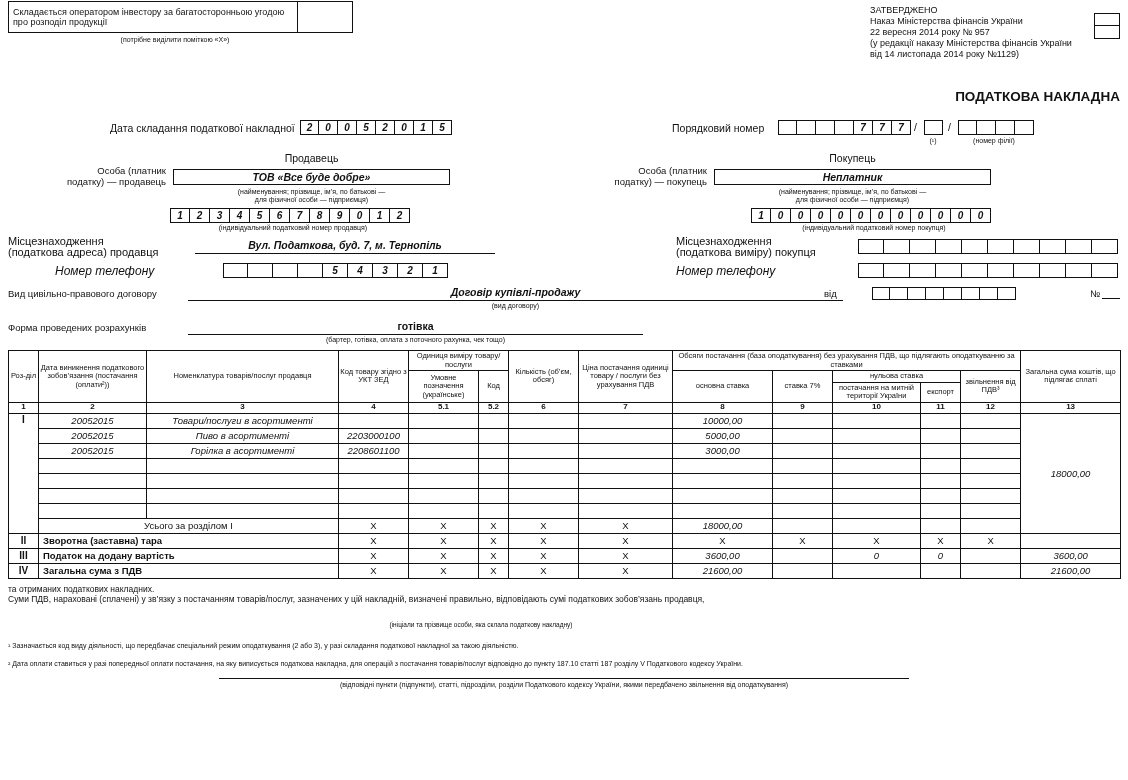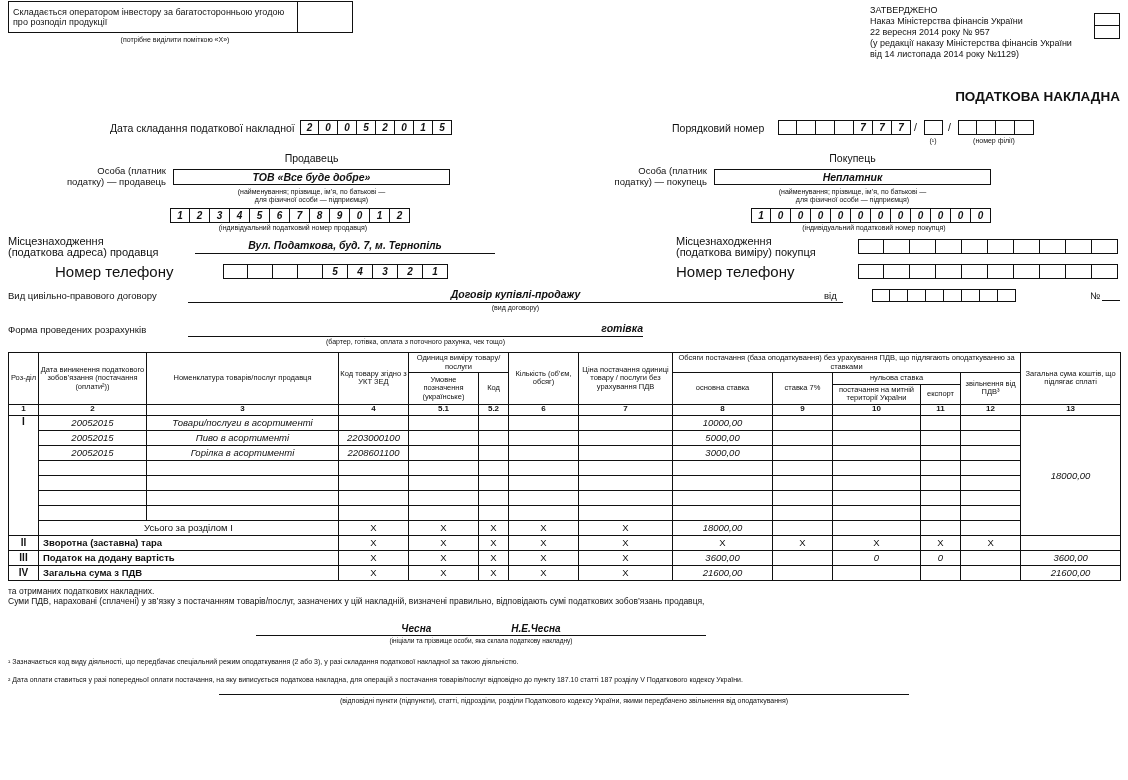--- a/index.html
+++ b/index.html
@@ -70,38 +70,38 @@
   .buyer .taxrow{margin-left:187px;}
   .taxcap{font-size:7px;text-align:center;margin-top:1px;}
   .seller .taxcap{margin-left:162px;width:246px;}
   .buyer .taxcap{margin-left:187px;width:246px;}
   .addr-row{display:flex;align-items:center;margin-top:5px;}
   .addr-lbl{font-size:11px;line-height:10.5px;}
   .seller .addr-lbl{width:187px;}
   .buyer .addr-lbl{margin-left:112px;width:182px;}
   .addr-val{width:300px;border-bottom:1px solid #111;text-align:center;font-weight:bold;font-style:italic;font-size:10.5px;height:14px;}
   .phone-row{display:flex;align-items:center;margin-top:6px;}
-  .phone-lbl{font-size:15px;}
+  .phone-lbl{font-size:12px;font-style:italic;}
   .seller .phone-lbl{margin-left:47px;width:168px;}
   .buyer .phone-lbl{margin-left:112px;width:182px;}
 
   
   .contract{position:relative;height:34px;margin-top:8px;font-size:9.5px;}
   .contract .clbl{position:absolute;left:0;top:2px;}
   .c-line{position:absolute;left:180px;top:0;width:655px;border-bottom:1px solid #111;text-align:center;
           font-weight:bold;font-style:italic;font-size:10.5px;height:14px;}
   .c-linecap{position:absolute;left:180px;top:16px;width:655px;text-align:center;font-size:7px;}
   .c-vid{position:absolute;left:816px;top:2px;}
   .c-cells{position:absolute;left:864px;top:1px;}
   .c-num{position:absolute;left:1082px;top:2px;}
   .c-numline{position:absolute;left:1094px;top:12px;width:18px;border-bottom:1px solid #111;}
   .payment{position:relative;height:28px;font-size:9.5px;}
   .p-lbl{position:absolute;left:0;top:2px;}
-  .p-line{position:absolute;left:180px;top:0;width:455px;border-bottom:1px solid #111;text-align:right;
-          font-weight:bold;font-style:italic;font-size:10.5px;height:14px;}
+  .p-line{position:absolute;left:180px;top:0;width:455px;border-bottom:1px solid #111;text-align:center;
+          font-weight:bold;font-size:10.5px;height:14px;}
   .p-linecap{position:absolute;left:180px;top:16px;width:455px;text-align:center;font-size:7px;}
 
   
   .mt{border-collapse:collapse;table-layout:fixed;width:1112px;margin-top:2px;}
   .mt th,.mt td{border:1px solid #111;box-sizing:border-box;overflow:hidden;}
   .mt thead th{font-weight:normal;font-size:7.5px;line-height:8.5px;text-align:center;vertical-align:middle;padding:1px;}
   .mt .numrow th{font-size:8px;font-weight:bold;height:11px;padding:0;}
   .mt tbody td{height:15px;font-size:9.5px;text-align:center;vertical-align:middle;padding:0 2px;}
   .mt .rz{font-weight:bold;font-size:10px;}
   .mt .vtop{vertical-align:top;}
@@ -550,24 +550,20 @@
       </tr>
     </tbody>
   </table>
 
   <div class="statement">
     <div>та отриманих податкових накладних.</div>
     <div>Суми ПДВ, нараховані (сплачені) у зв’язку з постачанням товарів/послуг, зазначених у цій накладній, визначені правильно, відповідають сумі податкових зобов’язань продавця,</div>
   </div>
 
   <div class="sig">
-    <div class="sigline">
-      <span>Чесна</span>
-      <span>Н.Е.Чесна</span>
-    </div>
     <div class="sigcap">(ініціали та прізвище особи, яка склала податкову накладну)</div>
   </div>
 
   <div class="fnotes">
     <div>¹ Зазначається код виду діяльності, що передбачає спеціальний режим оподаткування (2 або 3), у разі складання податкової накладної за такою діяльністю.</div>
     <div>² Дата оплати ставиться у разі попередньої оплати постачання, на яку виписується податкова накладна, для операцій з постачання товарів/послуг відповідно до пункту 187.10 статті 187 розділу V Податкового кодексу України.</div>
   </div>
 
   <div class="exempt">(відповідні пункти (підпункти), статті, підрозділи, розділи Податкового кодексу України, якими передбачено звільнення від оподаткування)</div>
 

